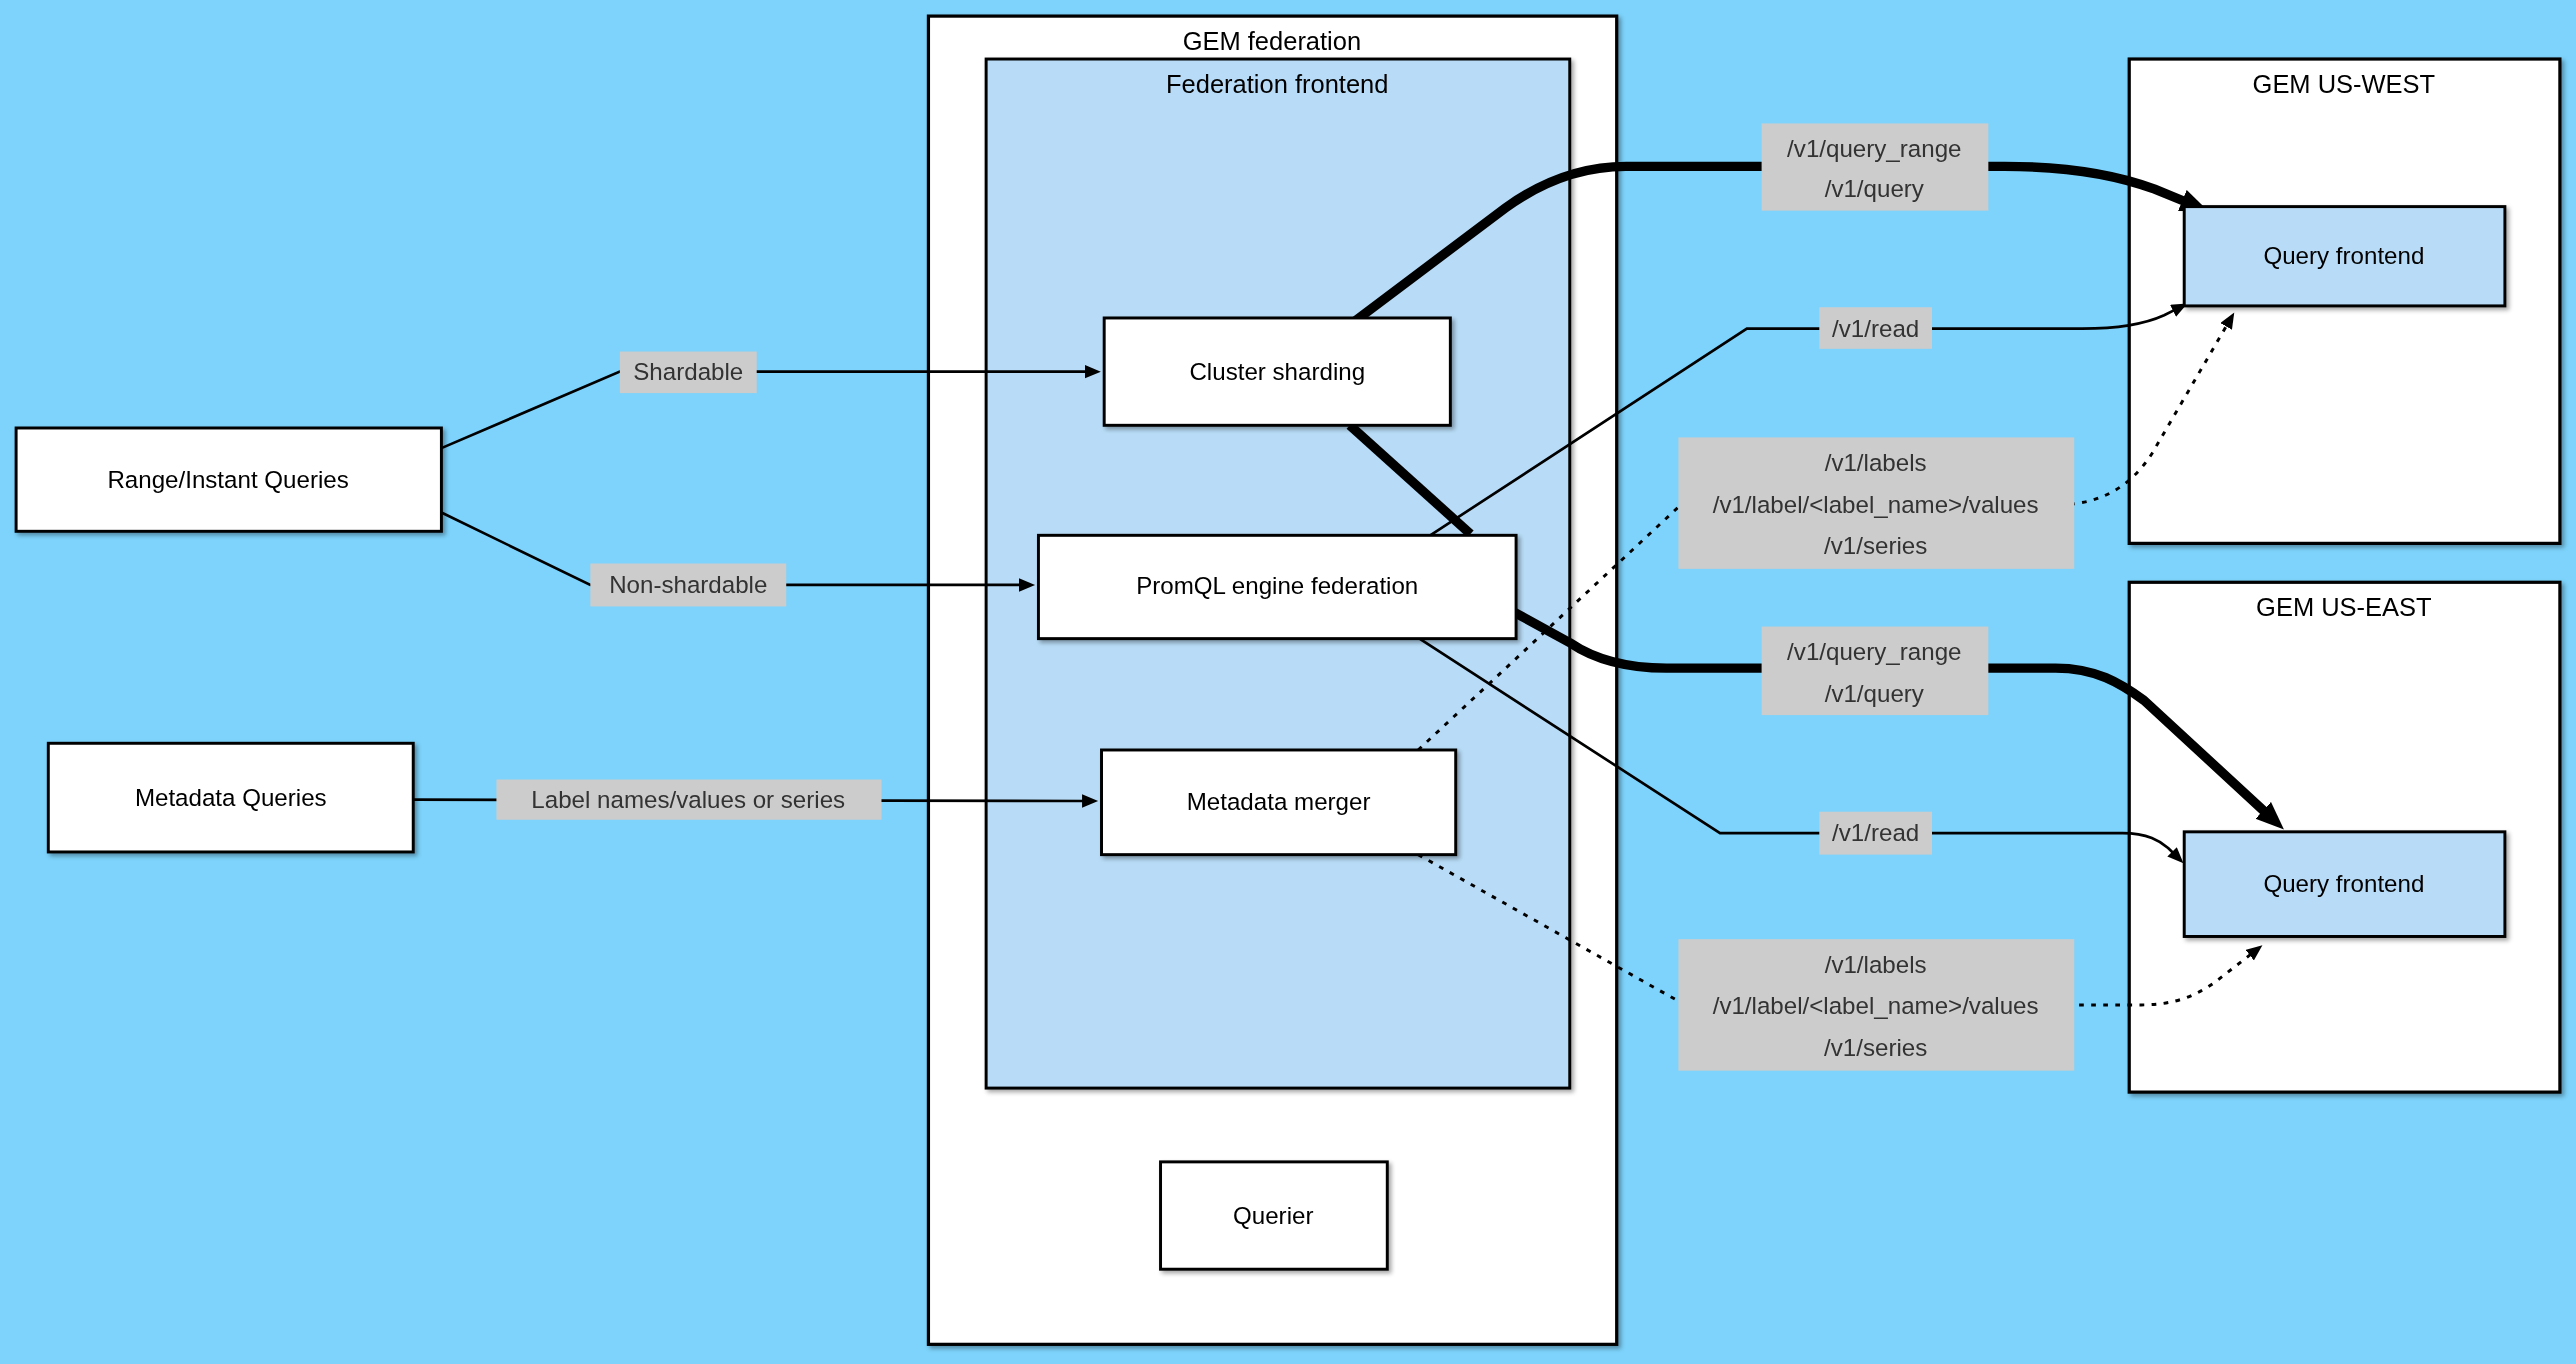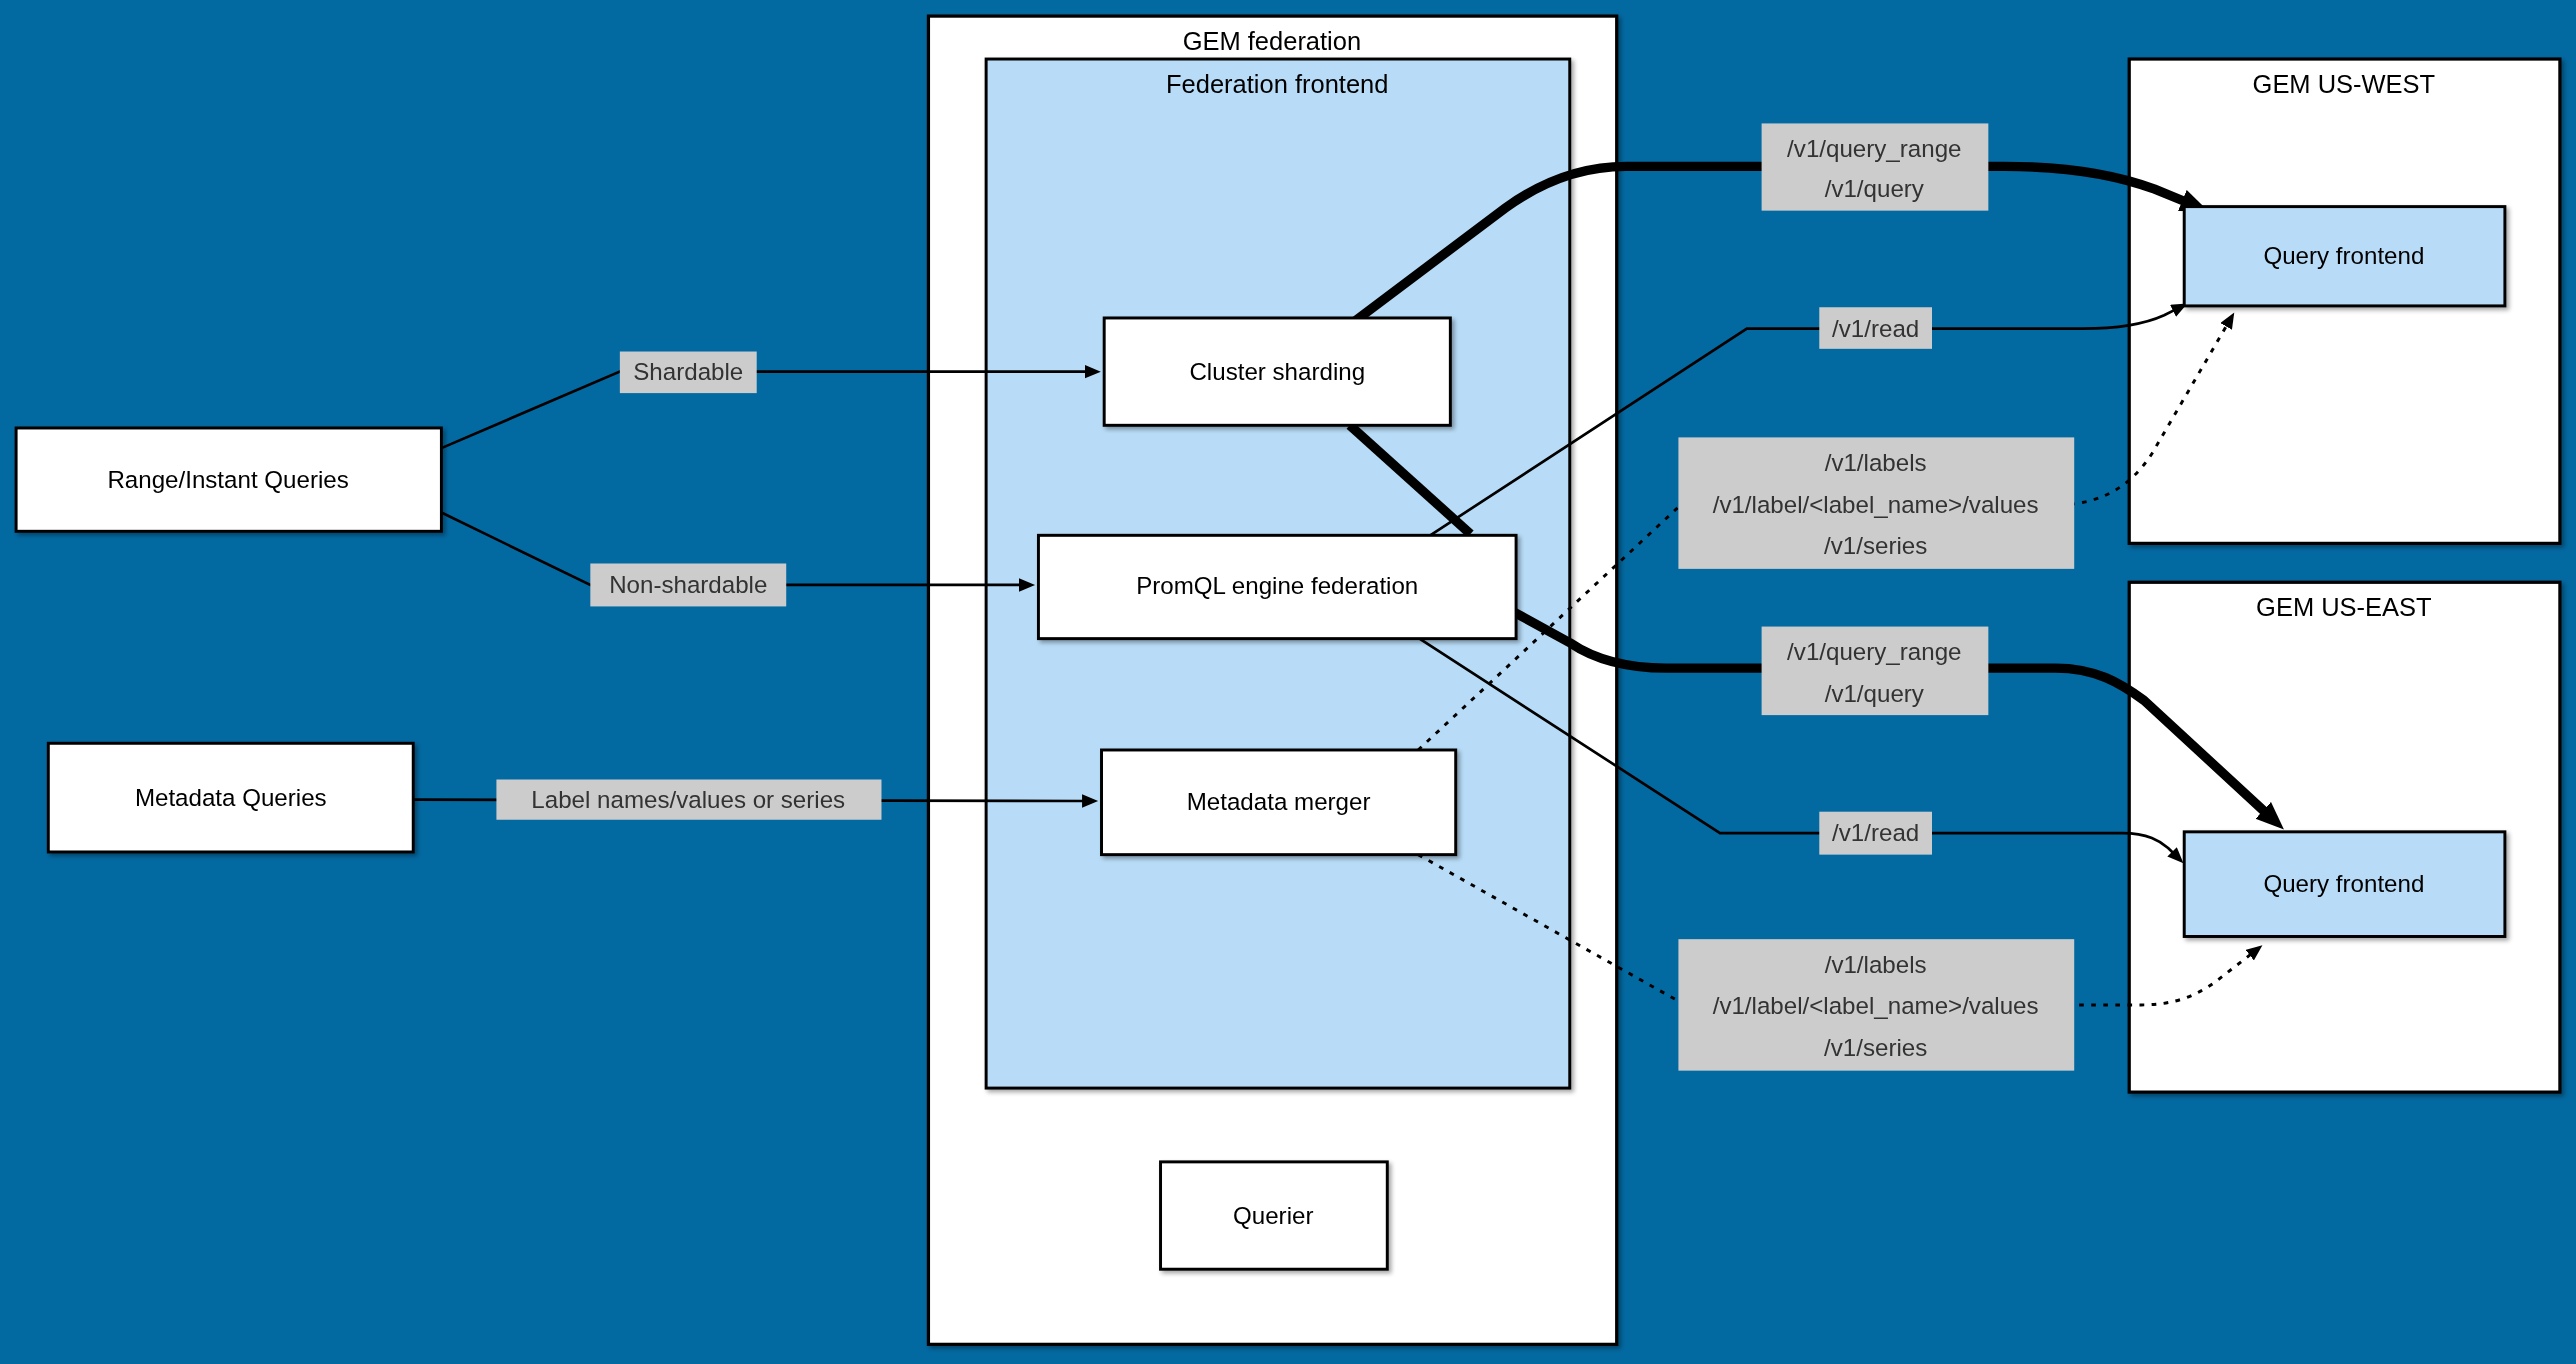--- a/index.html
+++ b/index.html
@@ -2,21 +2,21 @@
 <html style="--blue: #b8dcf7; --gray: #cccccc; --ink: #000000; --label-ink: #333333;font-size:10.7px"><head>
 <meta charset="utf-8">
 <style>
   :root{
     --blue:#b8dcf7;
     --gray:#cccccc;
     --ink:#000000;
     --label-ink:#333333;
   }
   html,body{margin:0;padding:0;background:#ffffff;}
-  .canvas{width:100%;background:#0369a1;}
+  .canvas{width:100%;background:#7dd3fc;}
   svg{display:block;width:100%;height:auto;font-family:"Liberation Sans", sans-serif;}
   .container-box{fill:#ffffff;stroke:var(--ink);stroke-width:2.4;}
   .blue-panel{fill:var(--blue);stroke:var(--ink);stroke-width:2.2;}
   .node-box{fill:#ffffff;stroke:var(--ink);stroke-width:2.2;}
   .node-box-blue{fill:var(--blue);stroke:var(--ink);stroke-width:2.2;}
   .gray-label-bg{fill:var(--gray);stroke:none;}
   .title-text{font-size:19px;fill:var(--ink);text-anchor:middle;}
   .node-text{font-size:18px;fill:var(--ink);text-anchor:middle;}
   .path-text{font-size:18px;fill:var(--label-ink);text-anchor:middle;}
   .edge-thin{fill:none;stroke:var(--ink);stroke-width:2;}

